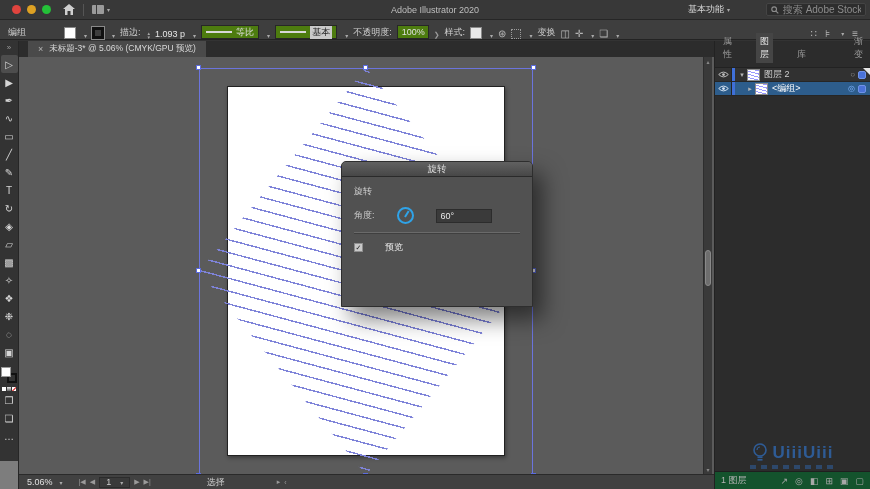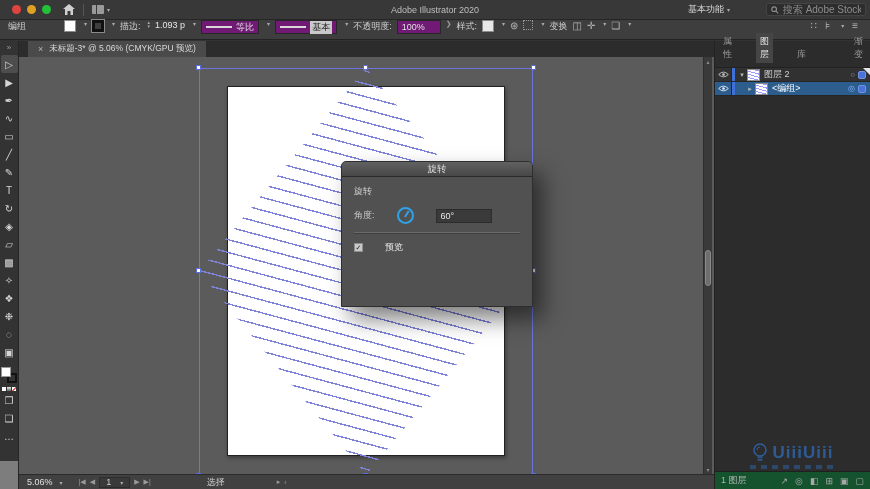--- a/index.html
+++ b/index.html
@@ -19,26 +19,26 @@
   .layout-ic { width:12px; height:9px; background:#9a9a9a; border-radius:1px; position:relative; }
   .layout-ic::after{content:""; position:absolute; left:4px; top:0; bottom:0; width:1px; background:#383838;}
   .chev { font-size:6px; color:#aaa; margin-left:3px; }
   .app-title { position:absolute; left:50%; transform:translateX(-50%); color:#bfbfbf; font-size:9px; }
   .workspace { position:absolute; right:140px; display:flex; align-items:center; color:#dcdcdc; }
   .searchbox { position:absolute; right:4px; width:100px; height:13px; background:#2d2d2d;
     border:1px solid #444; border-radius:2px; display:flex; align-items:center; padding:0 4px; color:#8d8d8d; }
   .searchbox span{ margin-left:4px; font-size:10px; white-space:nowrap; overflow:hidden;}
   
   .controlbar { position:absolute; left:0; top:20px; right:0; height:20px; background:#3e3e3e;
-    border-bottom:1px solid #232323; display:flex; align-items:flex-start; padding:0 8px; gap:5px; white-space:nowrap; }
+    border-bottom:1px solid #232323; display:flex; align-items:flex-end; padding:0 8px; gap:5px; white-space:nowrap; }
   .cb-label { color:#cfcfcf; }
   .swatch { width:12px; height:12px; border:1px solid #8a8a8a; background:#fff; }
   .swatch.stroke { background:#3e3e3e; border:3px solid #111; outline:1px solid #8a8a8a; }
   .stepper { display:flex; flex-direction:column; font-size:5px; color:#aaa; line-height:4px; margin-left:2px;}
-  .inset { background:#701a75; border:1px solid #272727; height:14px; display:flex; align-items:center; padding:0 4px; color:#e0e0e0;}
+  .inset { background:#4d7c0f; border:1px solid #272727; height:14px; display:flex; align-items:center; padding:0 4px; color:#e0e0e0;}
   .lineSample { width:26px; height:2px; background:#d8d8d8; margin-right:4px;}
   .hl { background:#c9c9c9; color:#222; padding:0 2px; }
   .mini-ic { color:#b5b5b5; font-size:10px; }
   .dotsq { width:10px; height:10px; border:1px dotted #9a9a9a; }
   .cb-right { margin-left:auto; display:flex; align-items:center; gap:8px; padding-right:4px;}
   
   .tabbar { position:absolute; left:19px; top:41px; width:695px; height:16px; background:#2c2c2c; }
   .doc-tab { position:absolute; left:9px; top:0; height:16px; background:#4a4a4a; display:flex;
     align-items:center; padding:0 10px; gap:6px; color:#d8d8d8; font-size:8.5px; }
   .tab-close { color:#b5b5b5; font-size:9px; }
@@ -183,21 +183,21 @@
       <span class="lineSample"></span>
       <span>等比</span>
     </span>
     <span class="chev">▾</span>
     <span class="inset">
       <span class="lineSample"></span>
       <span class="hl">基本</span>
     </span>
     <span class="chev">▾</span>
     <span class="cb-label">不透明度:</span>
-    <span class="inset" style="width:44px">
+    <span class="inset" style="width:32px">
         <span>100%</span>
       </span>
     <span class="sb-ic">❯</span>
     <span class="cb-label">样式:</span>
     <span class="swatch" style="background:#e8e8e8"></span>
     <span class="chev">▾</span>
     <span class="mini-ic">⊛</span>
     <span class="dotsq"></span>
     <span class="chev">▾</span>
     <span class="cb-label">变换</span>

